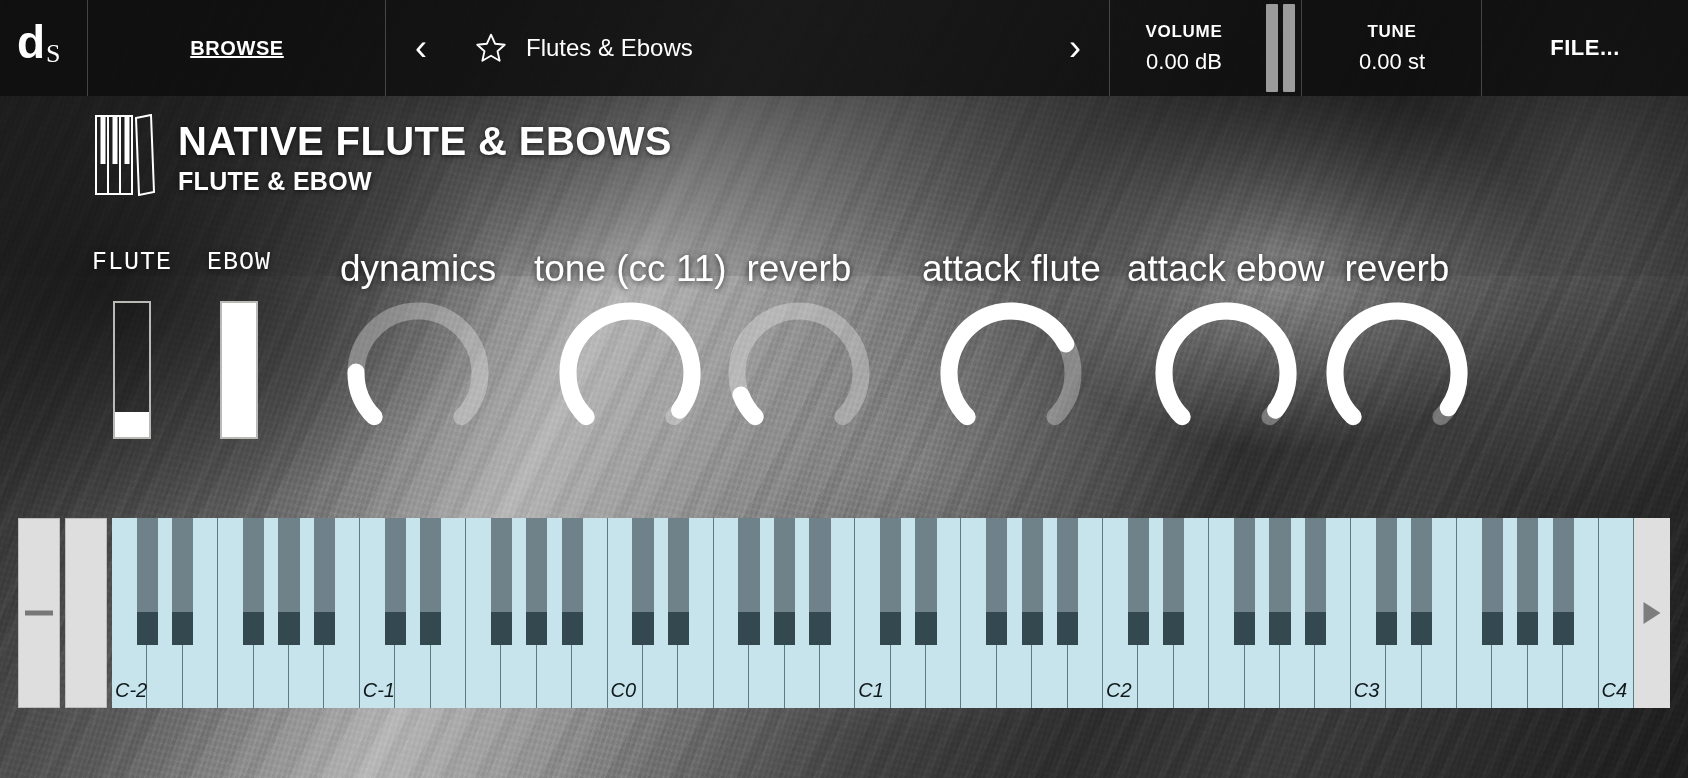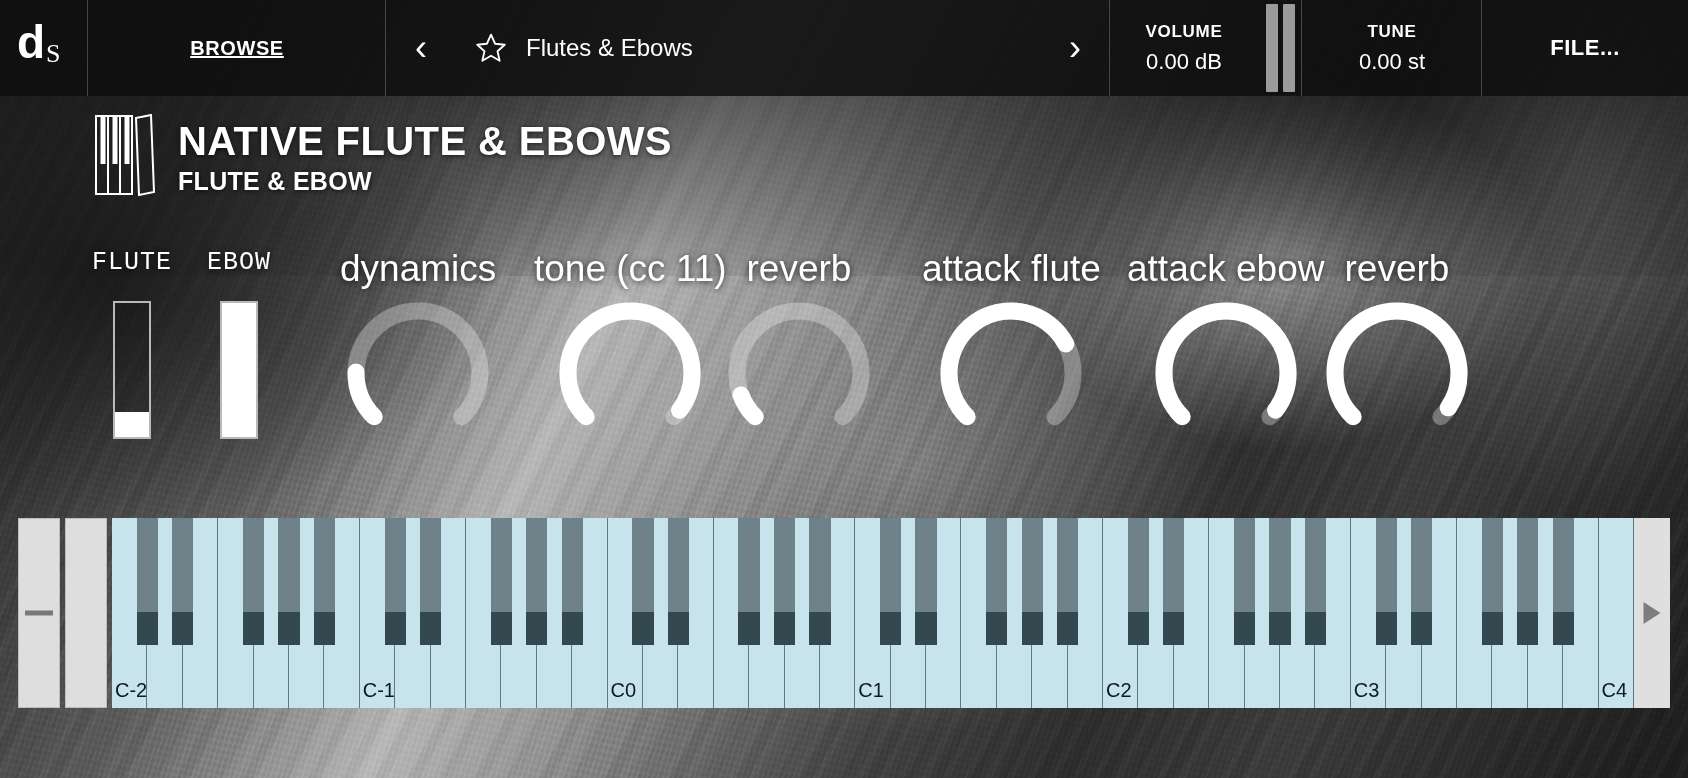--- a/index.html
+++ b/index.html
@@ -86,21 +86,21 @@
 
   .fader{margin-top:24px;width:38px;height:138px;border:2px solid #b9b9b6;
          position:relative;box-sizing:border-box;background:rgba(0,0,0,.10);}
   .fader-fill{position:absolute;left:0;right:0;bottom:0;background:#fff;}
 
   .knob{margin-top:12px;position:relative;width:142px;height:142px;}
   .knob svg{position:absolute;left:0;top:0;}
 
   
   .kbd{position:absolute;left:18px;top:518px;width:1652px;height:190px;
-       display:flex;align-items:stretch;z-index:4;}
+       display:flex;align-items:stretch;z-index:4;font-style:italic;}
   .wheel{width:42px;background:#dedede;border:1px solid #bdbdbd;box-sizing:border-box;
          position:relative;margin-right:5px;}
   .wheel .handle{position:absolute;left:6px;right:6px;top:50%;height:5px;
                  background:#787878;transform:translateY(-50%);}
   .keys{flex:1 1 auto;position:relative;background:#c7e4ec;overflow:hidden;}
   .wkey{position:absolute;top:0;bottom:0;background:#c7e4ec;
         border-right:1px solid #5c7a82;box-sizing:border-box;}
   .bkey{position:absolute;top:0;height:127px;box-sizing:border-box;
         background:linear-gradient(180deg,#6f8289 0 74%,#33484f 74% 100%);}
   .klabel{position:absolute;bottom:6px;font-size:20px;color:#10191c;

